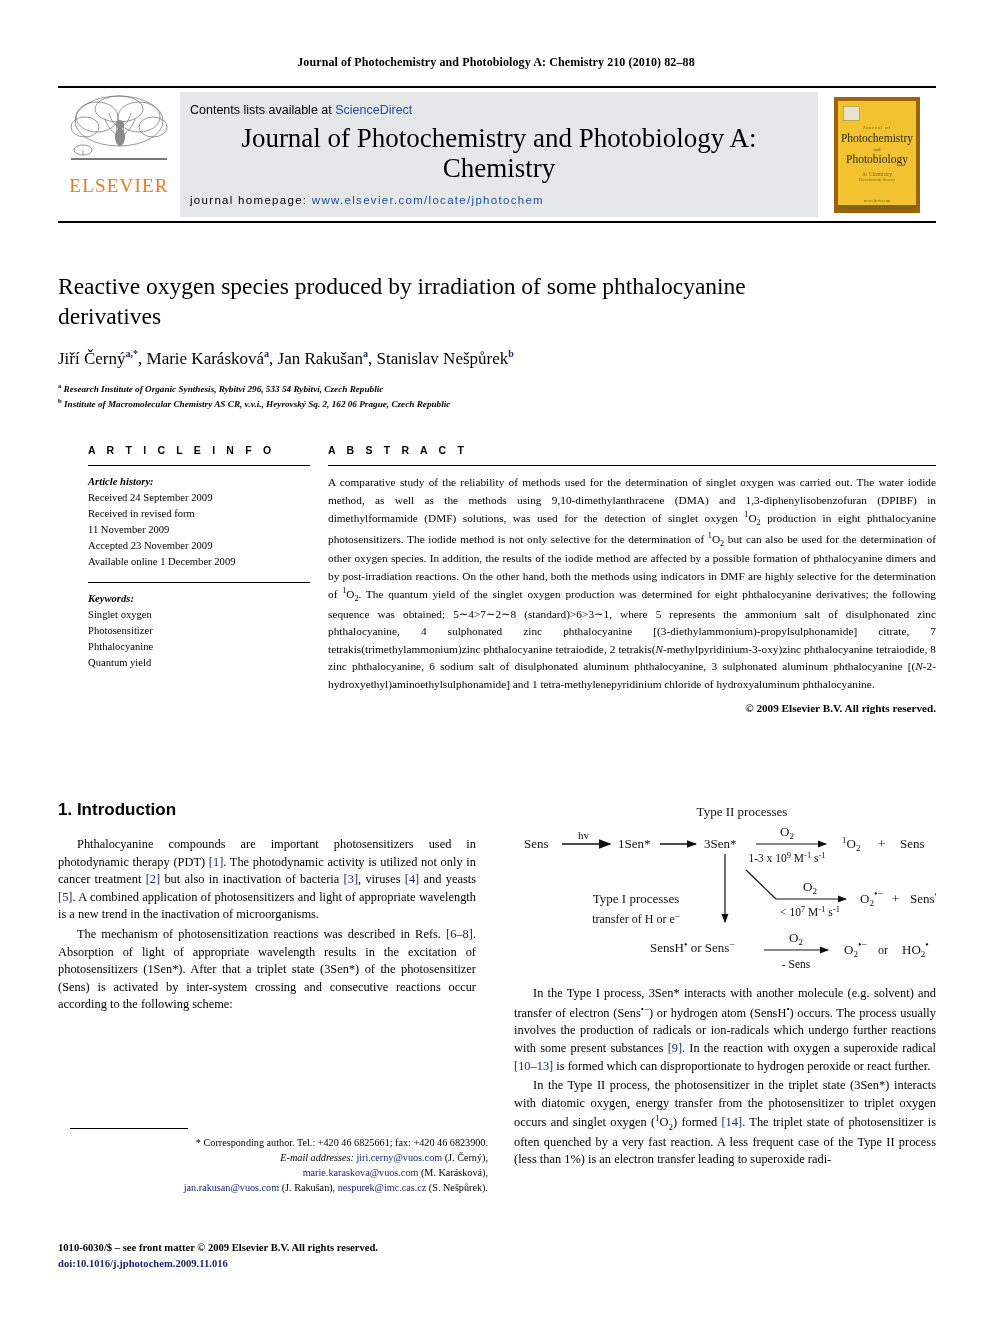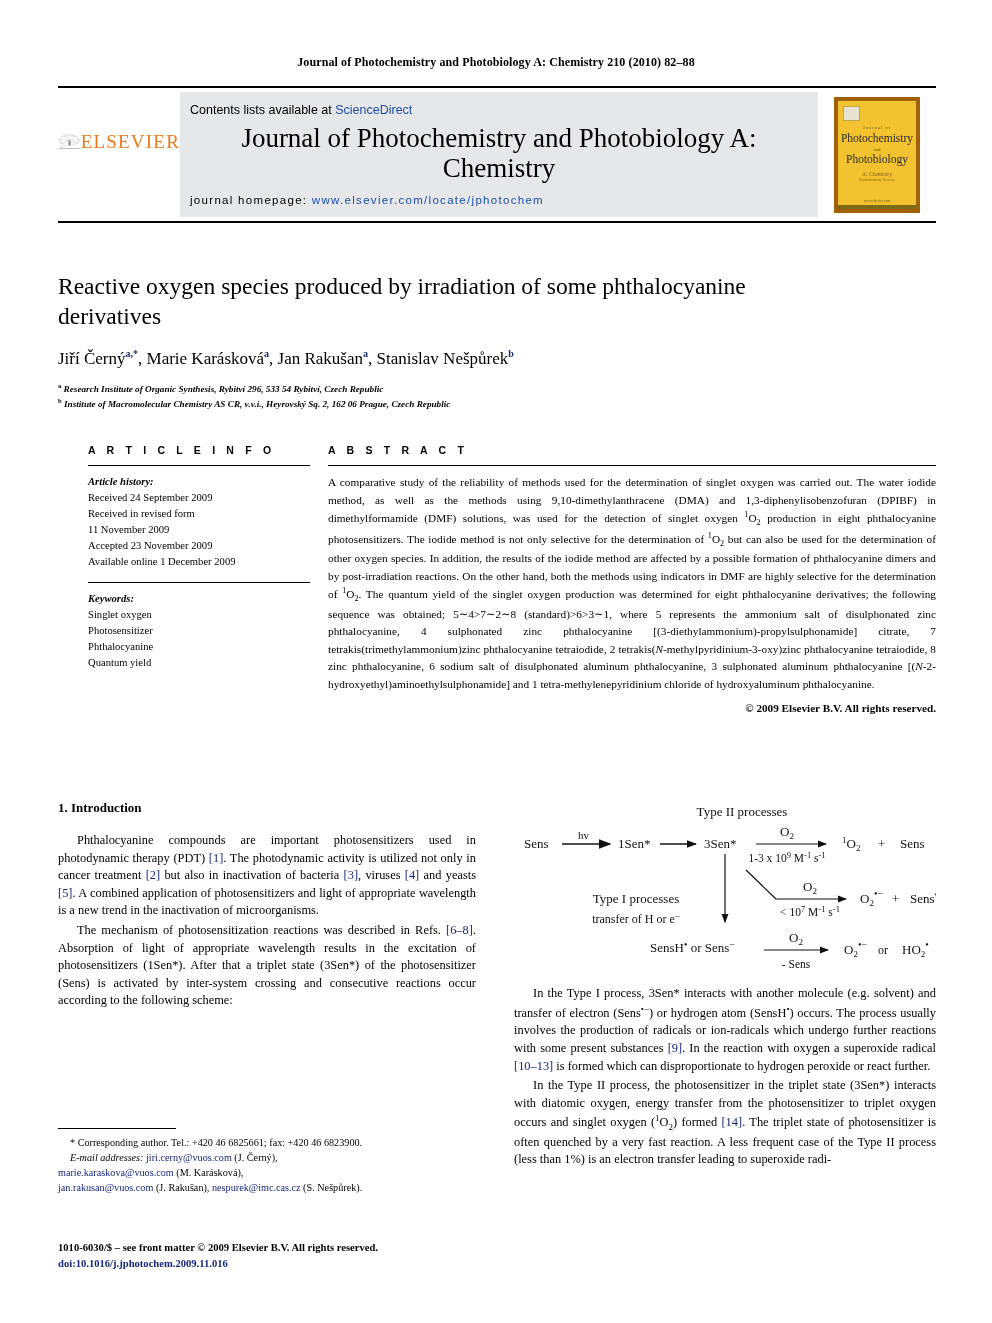--- a/index.html
+++ b/index.html
@@ -44,21 +44,21 @@
     border-top: 2.5px solid #000;
     border-bottom: 2.5px solid #000;
     box-sizing: border-box;
     display: flex;
     align-items: stretch;
   }
   .masthead-logo {
     width: 122px;
     flex: 0 0 122px;
     display: flex;
-    flex-direction: row;
+    flex-direction: column;
     align-items: center;
     justify-content: flex-end;
     padding-bottom: 24px;
     box-sizing: border-box;
   }
   .tree-svg { display: block; }
   .elsevier-word {
     font-family: "Liberation Serif", serif;
     font-size: 19px;
     letter-spacing: 1.2px;
@@ -201,46 +201,47 @@
     text-align: right;
     font-size: 11.2px;
     font-weight: bold;
   }
 
   
   .col-left  { position: absolute; top: 800px; left: 58px;  width: 418px; }
   .col-right { position: absolute; top: 800px; left: 514px; width: 422px; }
 
   .h2 {
-    font-family: Liberation Serif, serif;
-    font-size: 13px;
+    font-family: Liberation Sans, sans-serif;
+    font-size: 17px;
     font-weight: bold;
     margin: 0 0 16px 0;
   }
   .body-p {
     font-size: 12.4px;
     line-height: 1.42;
     text-align: justify;
     margin: 0 0 2px 0;
     text-indent: 19px;
   }
   .cite { color: #16267a; }
 
   
   .scheme { position: relative; width: 422px; height: 185px; }
   .scheme svg { display: block; }
 
   
   .footnotes {
     position: absolute;
-    left: 58px;
+    left: 70px;
     top: 1128px;
     width: 418px;
     font-size: 10.2px;
     line-height: 1.46;
+    text-align: right;
   }
   .fn-rule {
     border-top: 1.2px solid #000;
     width: 118px;
     margin-bottom: 7px;
   }
   .fn-indent { text-indent: 12px; }
   .ital { font-style: italic; }
   .mail { color: #16267a; }
   .issn {

